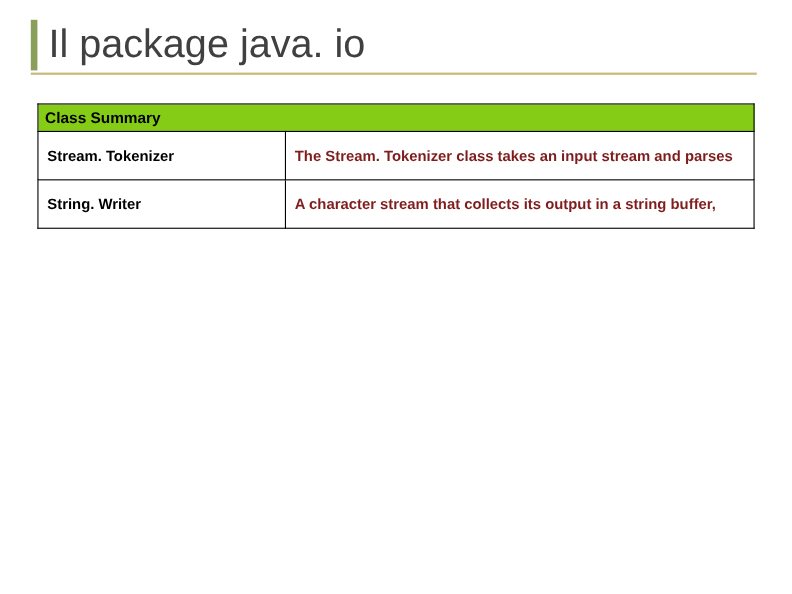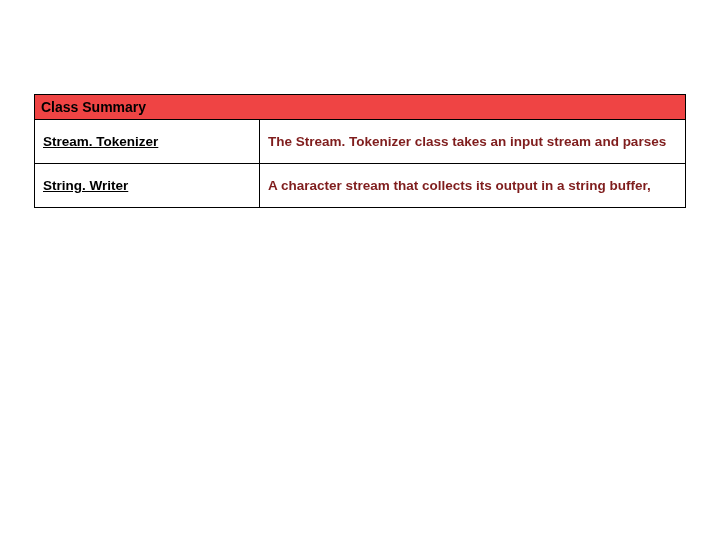--- a/index.html
+++ b/index.html
@@ -48,49 +48,55 @@
     left: 34px;
     top: 94px;
     width: 652px;
     border-collapse: collapse;
     table-layout: fixed;
   }
   .table th {
     text-align: left;
     font-size: 14px;
     font-weight: bold;
-    background: #ef4444;
+    background: #84cc16;
     border: 1px solid #000;
     padding: 4px 6px;
   }
   .table td {
     border: 1px solid #000;
     font-size: 13.5px;
     font-weight: bold;
     padding: 14px 8px;
     vertical-align: middle;
     white-space: nowrap;
     overflow: hidden;
   }
   .col-class {
     width: 225px;
   }
   .class-link {
-    text-decoration: underline;
     color: #000;
   }
   .desc {
     color: #7f1d1d;
   }
 </style>
 </head>
 <body>
 
 <div class="slide">
 
+  <div class="title-wrap">
+    <div class="title-bar">
+      <div class="accent"></div>
+      <div class="title-text">Il package java. io</div>
+    </div>
+    <div class="title-underline"></div>
+  </div>
 
   <table class="table">
     <colgroup>
       <col class="col-class">
       <col>
     </colgroup>
     <thead>
       <tr>
         <th colspan="2">Class Summary</th>
       </tr>

